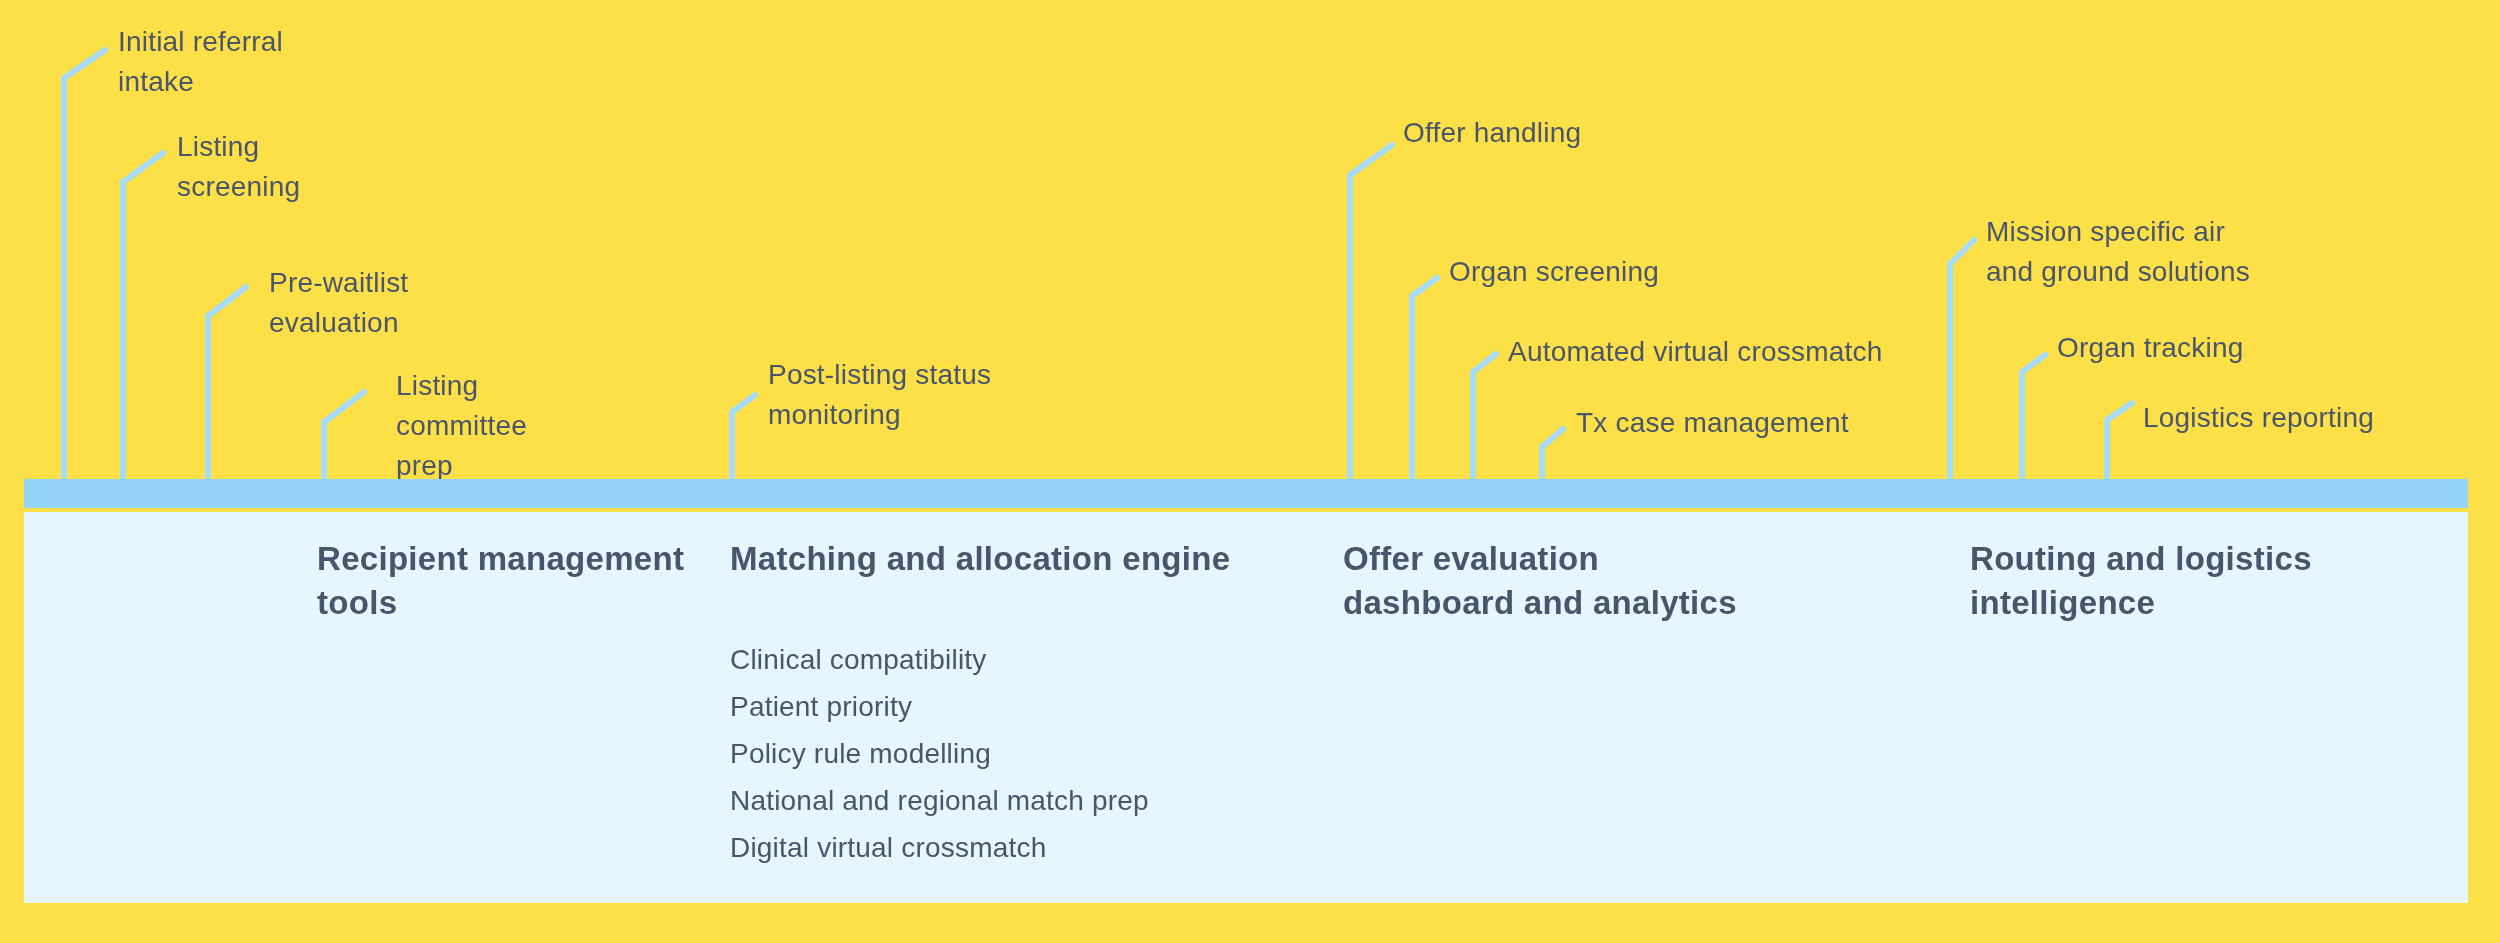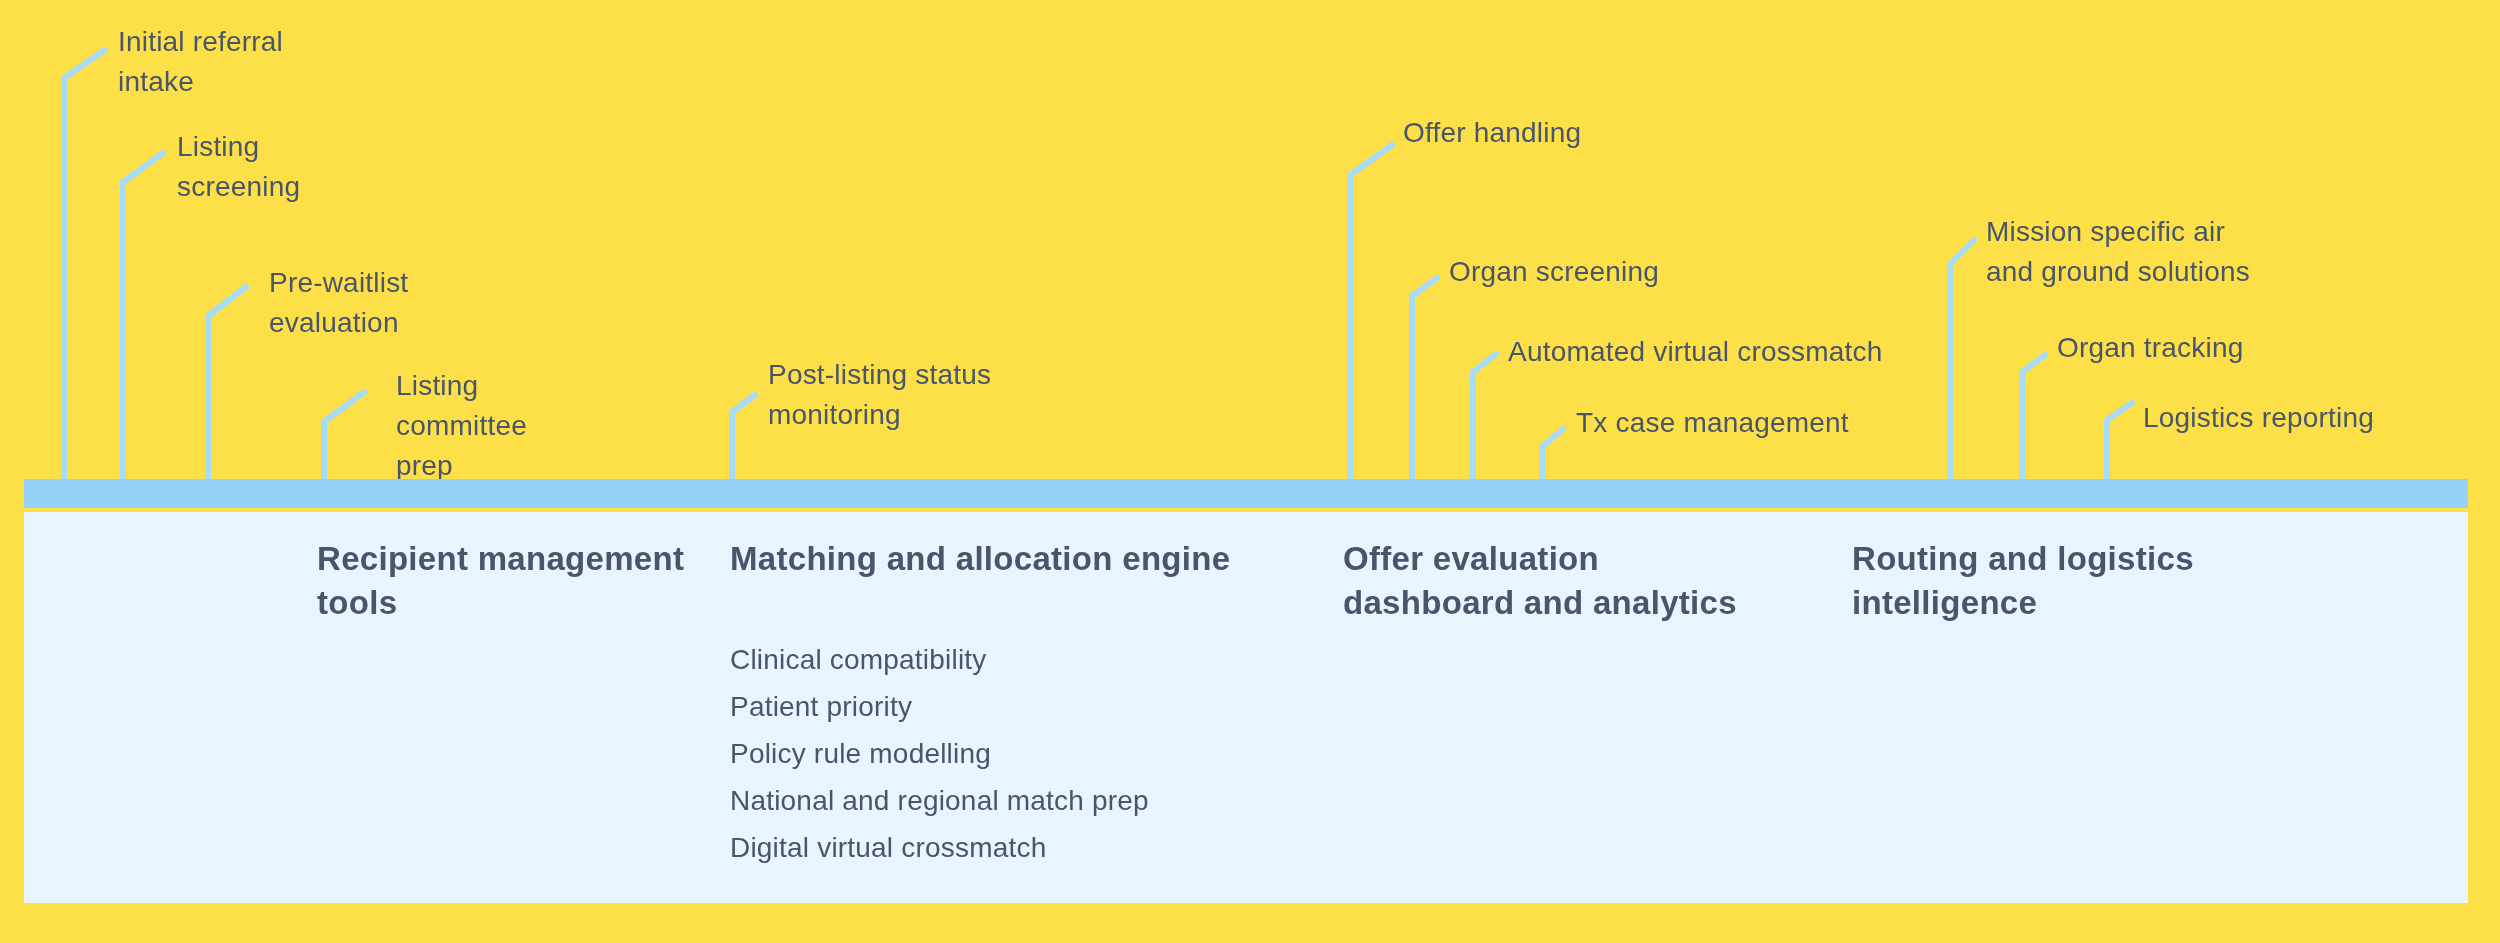--- a/index.html
+++ b/index.html
@@ -111,21 +111,21 @@
   <div class="callout" style="left:2143px; top:398px;">Logistics reporting</div>
 
   <div class="bar"></div>
   <div class="panel"></div>
 
   <div class="section-title" style="left:730px; top:537px;">Matching and allocation engine</div>
   <div class="section-title" style="left:317px; top:537px;">Recipient management
 tools</div>
   <div class="section-title" style="left:1343px; top:537px;">Offer evaluation
 dashboard and analytics</div>
-  <div class="section-title" style="left:1852px; top:537px;">Routing and logistics
+  <div class="section-title" style="left:1970px; top:537px;">Routing and logistics
 intelligence</div>
 
   <ul class="section-items">
     <li>Clinical compatibility</li>
     <li>Patient priority</li>
     <li>Policy rule modelling</li>
     <li>National and regional match prep</li>
     <li>Digital virtual crossmatch</li>
   </ul>
 

